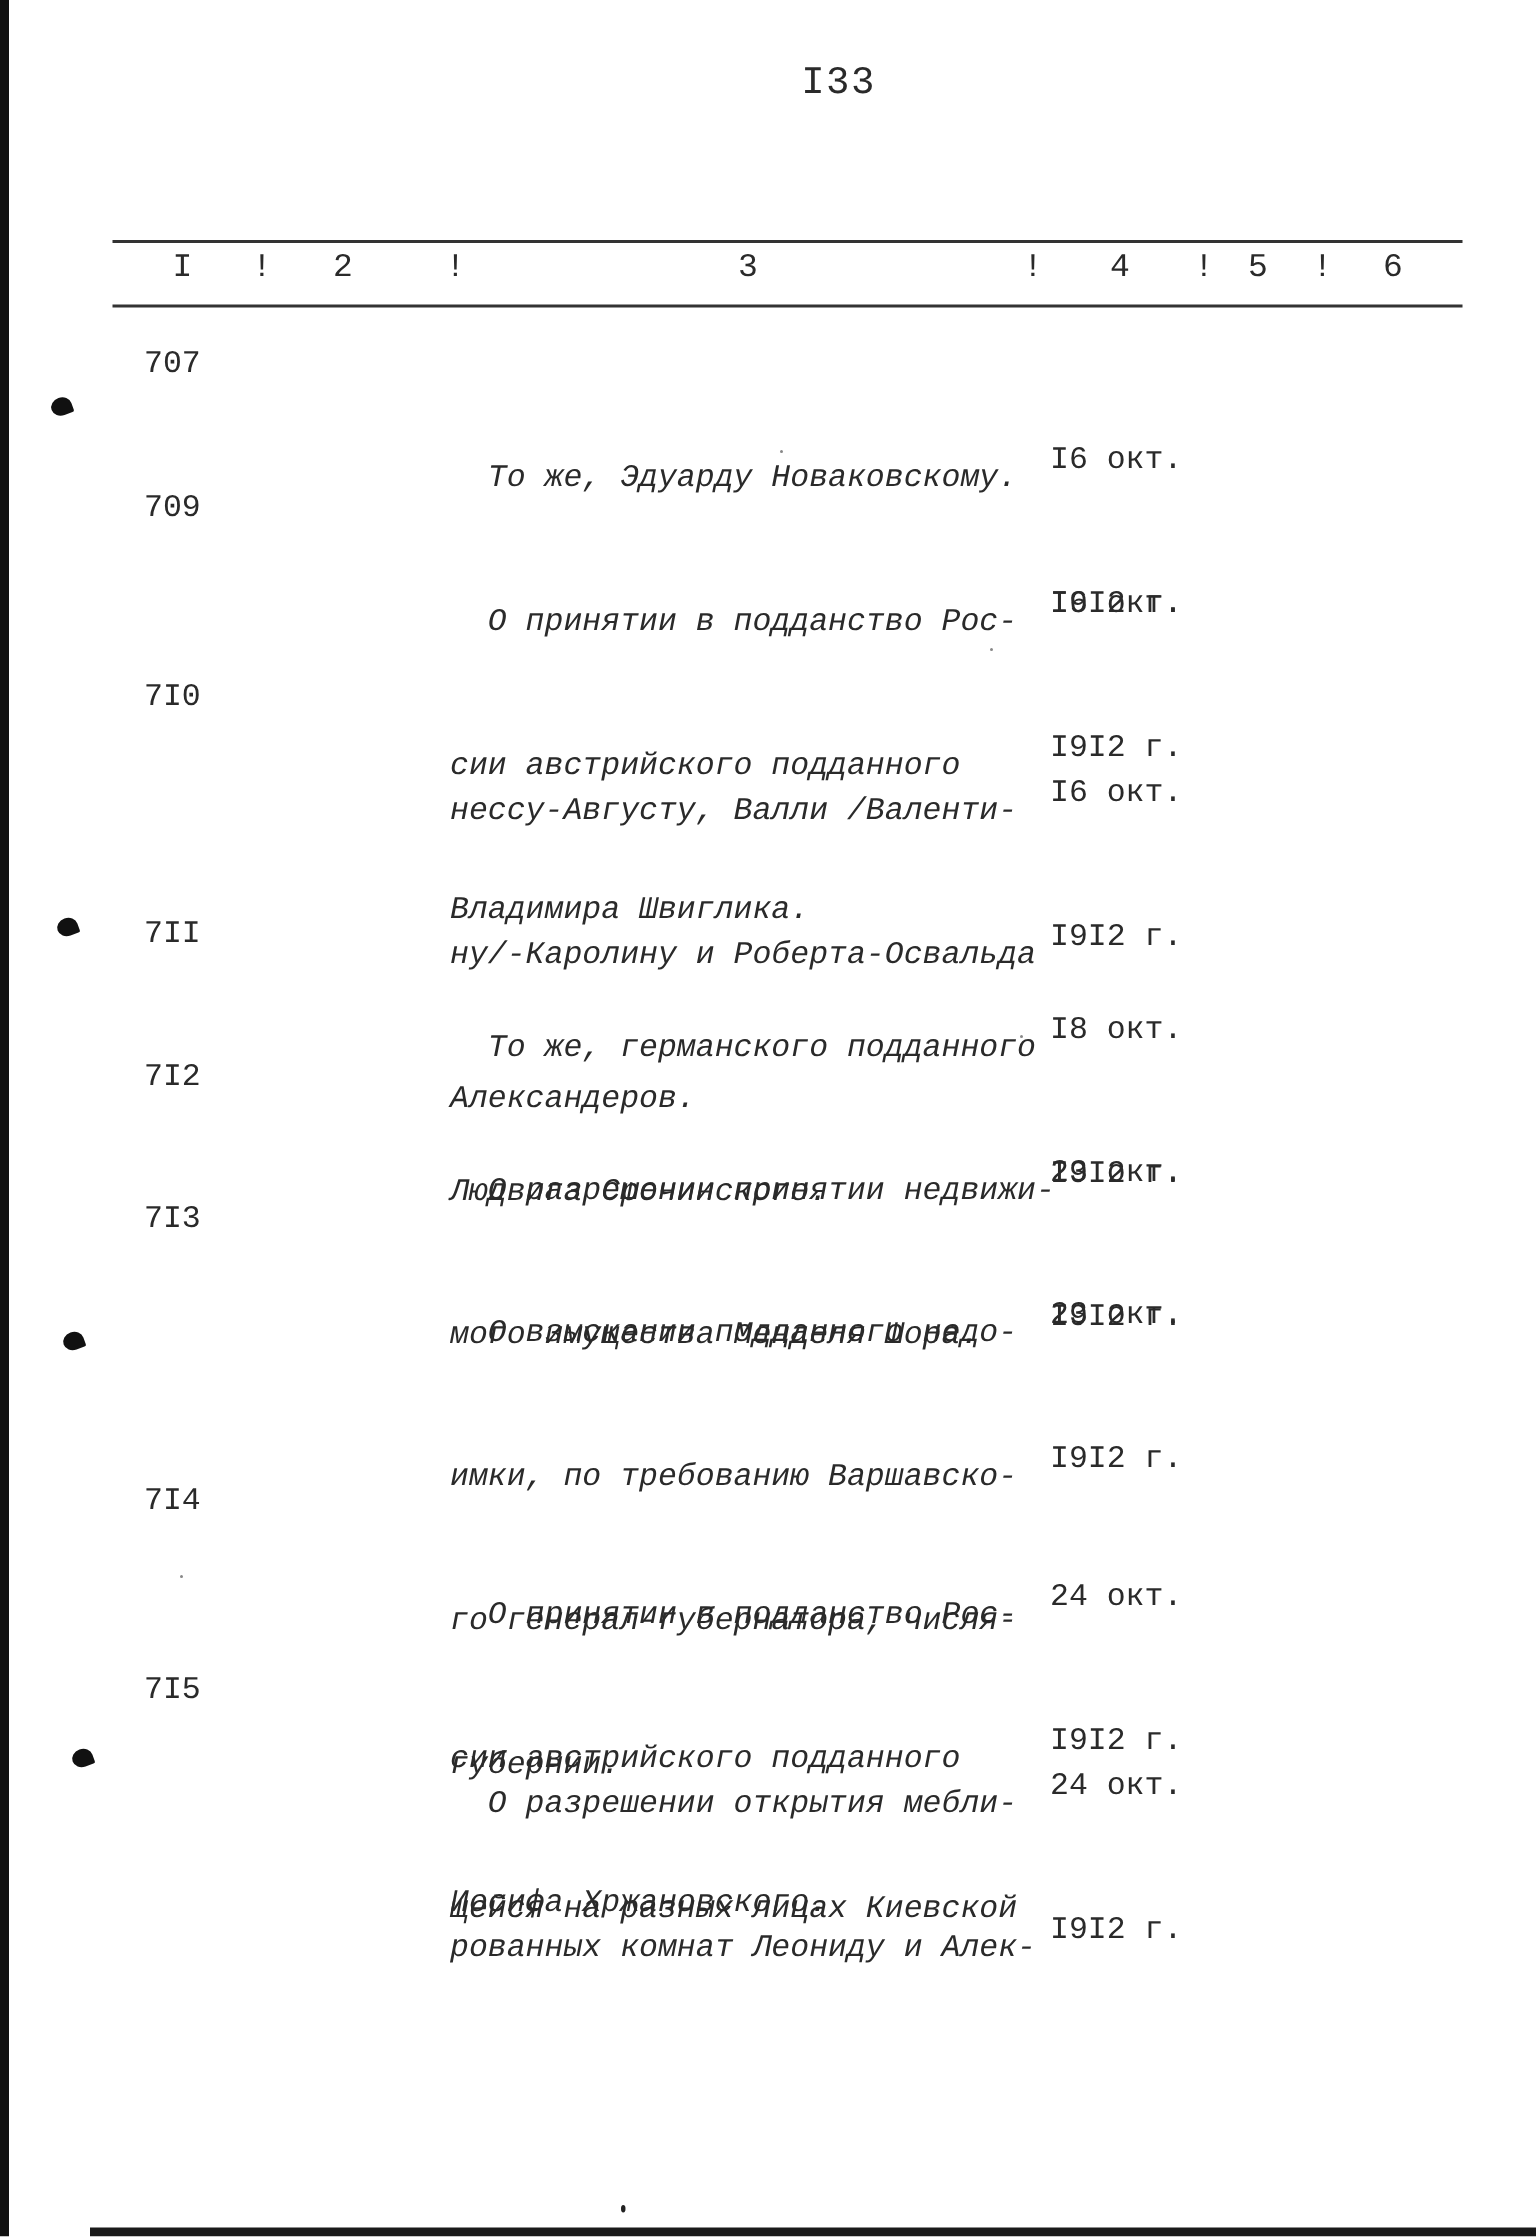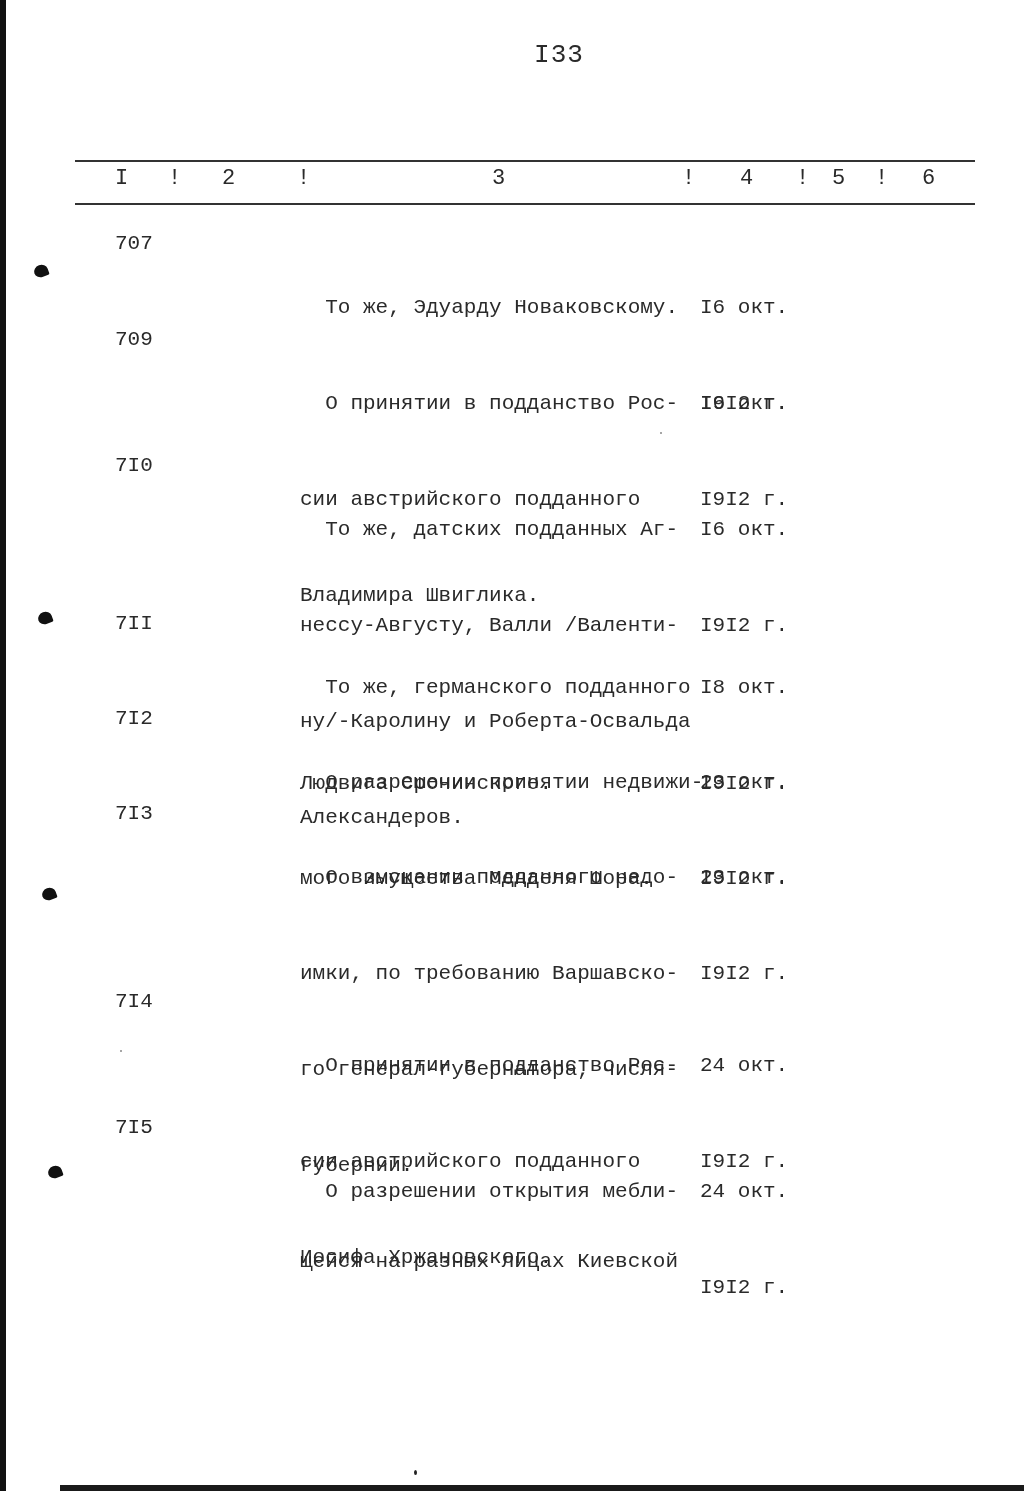--- a/index.html
+++ b/index.html
@@ -28,22 +28,22 @@
       background: #333;
     }
     .rule.top { top: 160px; }
     .rule.bottom { top: 203px; }
     .header-row {
       position: absolute; top: 166px; left: 0; width: 1024px; height: 32px;
       font-size: 22px;
     }
     .header-row span { position: absolute; top: 0; }
     .entry { position: absolute; left: 0; width: 1024px; font-size: 21px; line-height: 32px; }
-    .entry .num { position: absolute; left: 96px; top: 0; margin-left: 19px; }
-    .entry .desc { position: absolute; left: 300px; top: 0; white-space: pre; }
+    .entry .num { position: absolute; left: 96px; top: 0; }
+    .entry .desc { position: absolute; left: 300px; top: 12px; white-space: pre; font-style: italic; }
     .entry .date { position: absolute; left: 700px; top: 0; white-space: pre; }
     .mark {
       position: absolute; width: 14px; height: 12px;
       background: #111; border-radius: 50% 50% 10% 50%;
       transform: rotate(-20deg);
     }
     .speck { position: absolute; width: 2px; height: 2px; background: #888; border-radius: 50%; }
   </style>
 </head>
 <body>
@@ -89,21 +89,20 @@
   </div>
   <div class="date">
     <div>I6 окт.</div>
     <div>I9I2 г.</div>
   </div>
 </div>
 
 <div class="entry" style="top:450px">
   <span class="num">7I0</span>
   <div class="desc">
-    <div>  То же, датских подданных Аг-</div>
     <div>нессу-Августу, Валли /Валенти-</div>
     <div>ну/-Каролину и Роберта-Освальда</div>
     <div>Александеров.</div>
   </div>
   <div class="date">
     <div>I6 окт.</div>
     <div>I9I2 г.</div>
   </div>
 </div>
 
@@ -156,20 +155,21 @@
   <div class="date">
     <div>24 окт.</div>
     <div>I9I2 г.</div>
   </div>
 </div>
 
 <div class="entry" style="top:1112px">
   <span class="num">7I5</span>
   <div class="desc">
     <div>  О разрешении открытия мебли-</div>
+    <div>рованных комнат Леониду и Алек-</div>
   </div>
   <div class="date">
     <div>24 окт.</div>
     <div>I9I2 г.</div>
   </div>
 </div>
 
 <div class="mark" style="left:34px; top:265px"></div>
 <div class="mark" style="left:38px; top:612px"></div>
 <div class="mark" style="left:42px; top:888px"></div>

